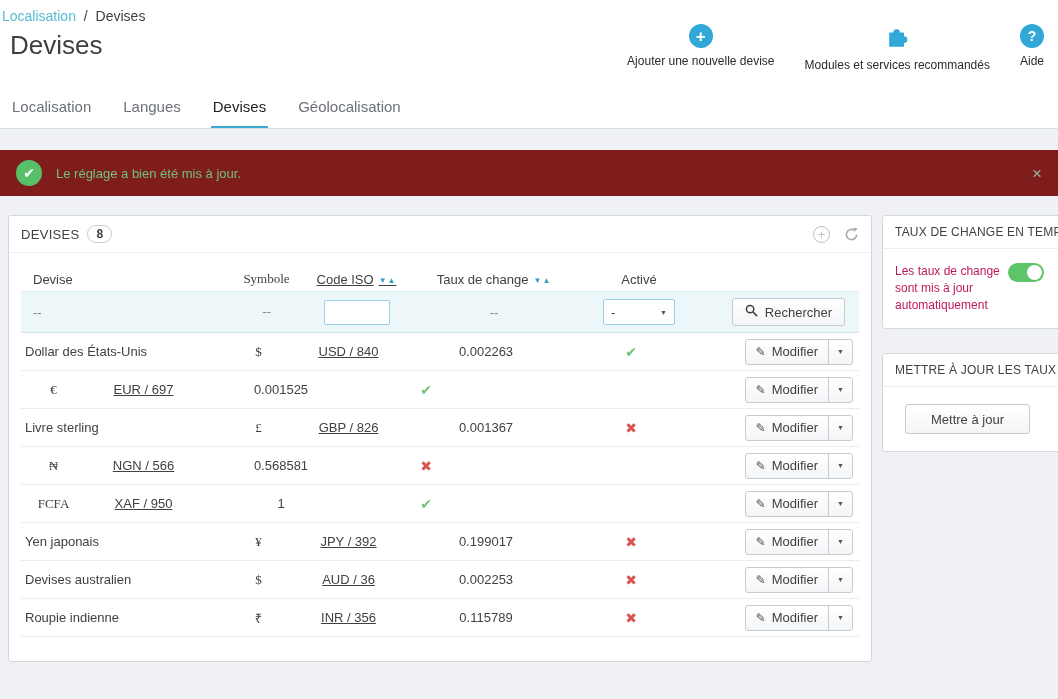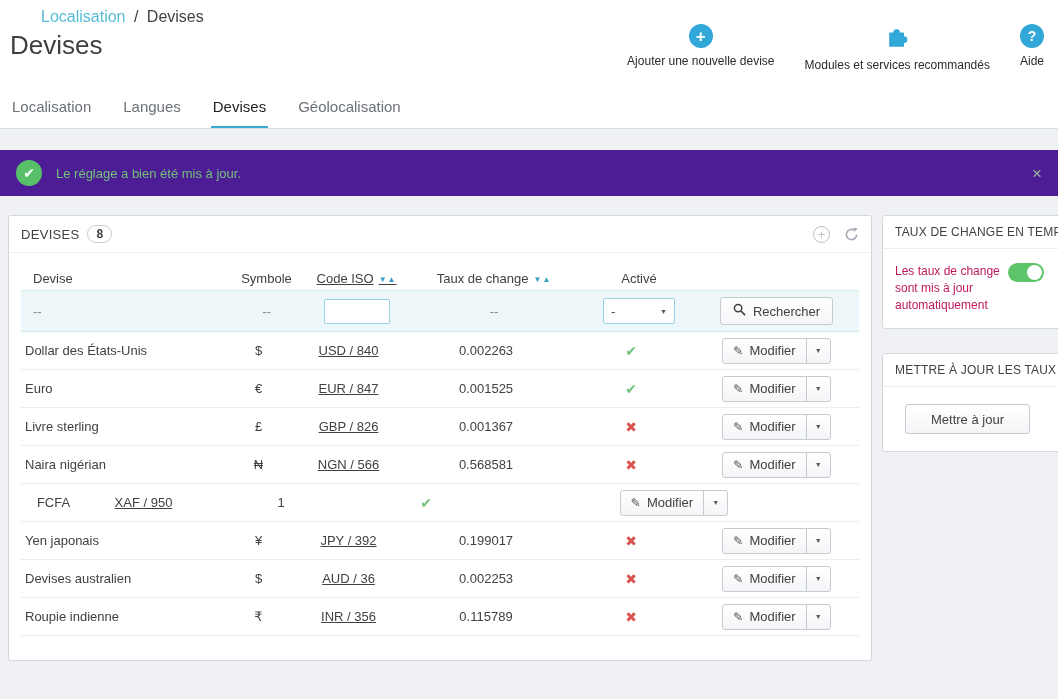--- a/index.html
+++ b/index.html
@@ -7,21 +7,21 @@
   body {
     font-family: "Liberation Sans", "DejaVu Sans", sans-serif;
     font-size: 13px;
     color: #414141;
     background: #ffffff;
     position: relative;
   }
 
   
   .topbar { background: #fff; padding-top: 8px; position: relative; }
-  .breadcrumb { padding: 0 2px; font-size: 16px; height: 16px; margin-left: 39px; }
+  .breadcrumb { padding: 0 2px; font-size: 14px; height: 16px; }
   .breadcrumb .bc-link { color: #56bcd6; text-decoration: none; cursor: pointer; }
   .breadcrumb .bc-sep { color: #414141; margin: 0 4px; }
   .breadcrumb .bc-current { color: #414141; }
   h1.page-title { margin: 6px 10px 0; font-size: 26px; line-height: 30px; font-weight: 400; color: #3e3e3e; }
 
   .header-actions { position: absolute; top: 24px; right: 14px; display: flex; gap: 30px; align-items: flex-start; }
   .action { display: flex; flex-direction: column; align-items: center; cursor: pointer; justify-content: center; }
   .action-label { margin-top: 6px; font-size: 12px; color: #2b2b2b; white-space: nowrap; }
   .icon-circle {
     width: 24px; height: 24px; border-radius: 50%;
@@ -34,21 +34,21 @@
 
   
   .tabs { display: flex; gap: 28px; padding: 0 10px; margin-top: 28px; border-bottom: 1px solid #d8dde2; }
   .tab { font-size: 15px; color: #6c7178; padding: 10px 2px 11px; border-bottom: 2px solid transparent; cursor: pointer; }
   .tab.active { color: #1f1f1f; border-bottom-color: #3babd4; }
 
   
   .content { background: #eff1f4; height: 571px; padding-top: 21px; overflow: hidden; }
 
   .alert {
-    height: 46px; background: #4c1d95; display: flex; align-items: center;
+    height: 46px; background: #7f1d1d; display: flex; align-items: center;
     padding: 0 16px; color: #72c279;
   }
   .alert-check {
     width: 26px; height: 26px; border-radius: 50%; background: #57c068;
     color: #fff; display: flex; align-items: center; justify-content: center;
     font-size: 14px; margin-right: 14px; flex: none;
     font-family: "DejaVu Sans", sans-serif;
   }
   .alert-check::before { content: "✔"; }
   .alert-close { margin-left: auto; color: #9ab39a; font-size: 17px; cursor: pointer; background: none; border: none; line-height: 1; }
@@ -69,25 +69,25 @@
     color: #b9bdc6; display: flex; align-items: center; justify-content: center;
     font-size: 13px; line-height: 1; cursor: pointer; background: #fff;
   }
   .tool-add::before { content: "+"; }
   .tool-refresh { cursor: pointer; display: flex; background: none; border: none; }
 
   
   .table { margin: 4px 12px 0; }
   .cell { padding: 0 4px; }
   .c-devise  { width: 205px; }
-  .c-symbole { width: 65px;  text-align: center; }
+  .c-symbole { width: 65px;  text-align: center; font-family: Liberation Serif, serif; }
   .c-iso     { width: 115px; text-align: center; text-decoration: underline; }
   .c-taux    { width: 160px; text-align: center; }
   .c-active  { width: 130px; text-align: center; }
-  .c-actions { flex: 1; display: flex; justify-content: center; }
+  .c-actions { flex: 1; display: flex; justify-content: flex-end; }
 
   .thead { display: flex; align-items: flex-end; padding: 14px 8px 4px; color: #414141; }
   .th { cursor: pointer; }
   .sort { cursor: pointer; }
   .sort::before { content: "▼▲"; font-size: 8px; color: #2f9fc6; margin-left: 5px; letter-spacing: 1px; vertical-align: 1px; }
 
   .frow {
     display: flex; align-items: center; min-height: 40px; padding: 6px 8px;
     background: #edf7fa; border-top: 1px solid #d8ecf3; border-bottom: 1px solid #cfe7f0;
     color: #808890;
@@ -257,23 +257,22 @@
                 <span class="btn-split">
                   <button class="btn-main">
                     <span class="pencil">✎</span>
                     <span>Modifier</span>
                   </button>
                   <button class="btn-caret">▼</button>
                 </span>
               </div>
             </div>
             <div class="drow">
-              <div class="cell c-devise">Euro</div>
               <div class="cell c-symbole">€</div>
-              <div class="cell c-iso">EUR / 847</div>
+              <div class="cell c-iso">EUR / 697</div>
               <div class="cell c-taux">0.001525</div>
               <div class="cell c-active">
                 <span class="status" data-status="on">✔</span>
               </div>
               <div class="cell c-actions">
                 <span class="btn-split">
                   <button class="btn-main">
                     <span class="pencil">✎</span>
                     <span>Modifier</span>
                   </button>
@@ -293,21 +292,20 @@
                 <span class="btn-split">
                   <button class="btn-main">
                     <span class="pencil">✎</span>
                     <span>Modifier</span>
                   </button>
                   <button class="btn-caret">▼</button>
                 </span>
               </div>
             </div>
             <div class="drow">
-              <div class="cell c-devise">Naira nigérian</div>
               <div class="cell c-symbole">₦</div>
               <div class="cell c-iso">NGN / 566</div>
               <div class="cell c-taux">0.568581</div>
               <div class="cell c-active">
                 <span class="status" data-status="off">✖</span>
               </div>
               <div class="cell c-actions">
                 <span class="btn-split">
                   <button class="btn-main">
                     <span class="pencil">✎</span>

